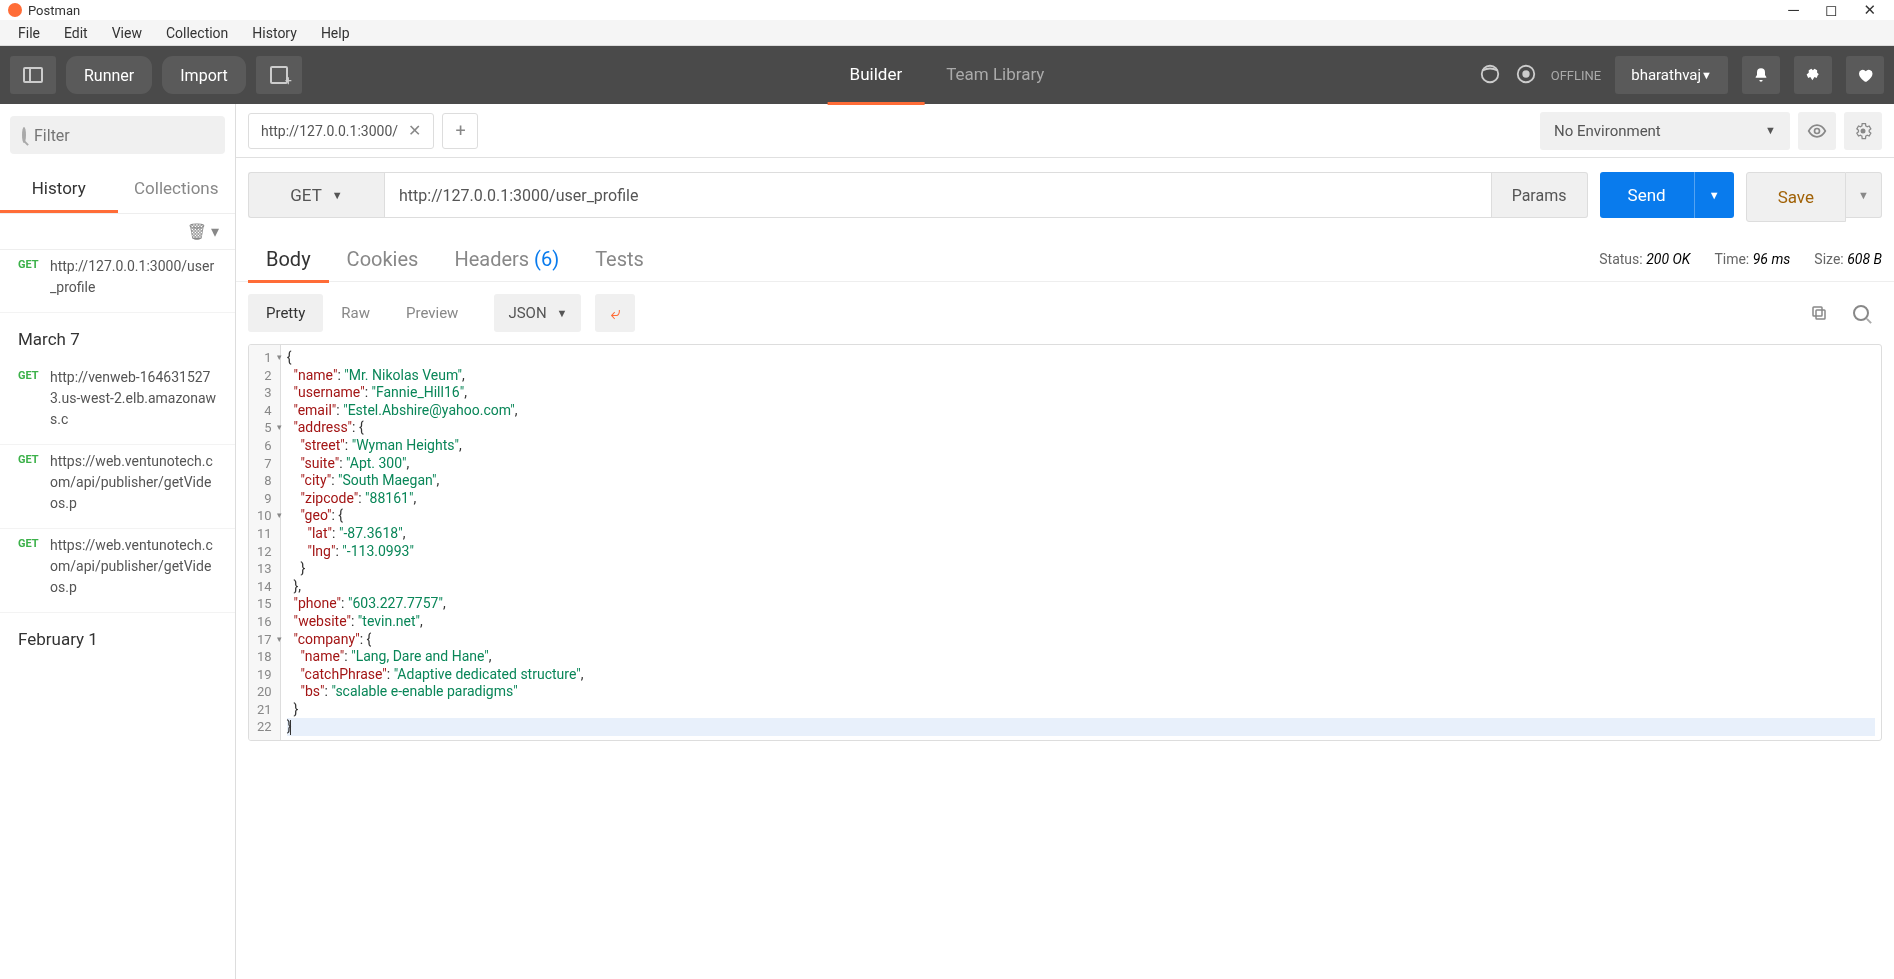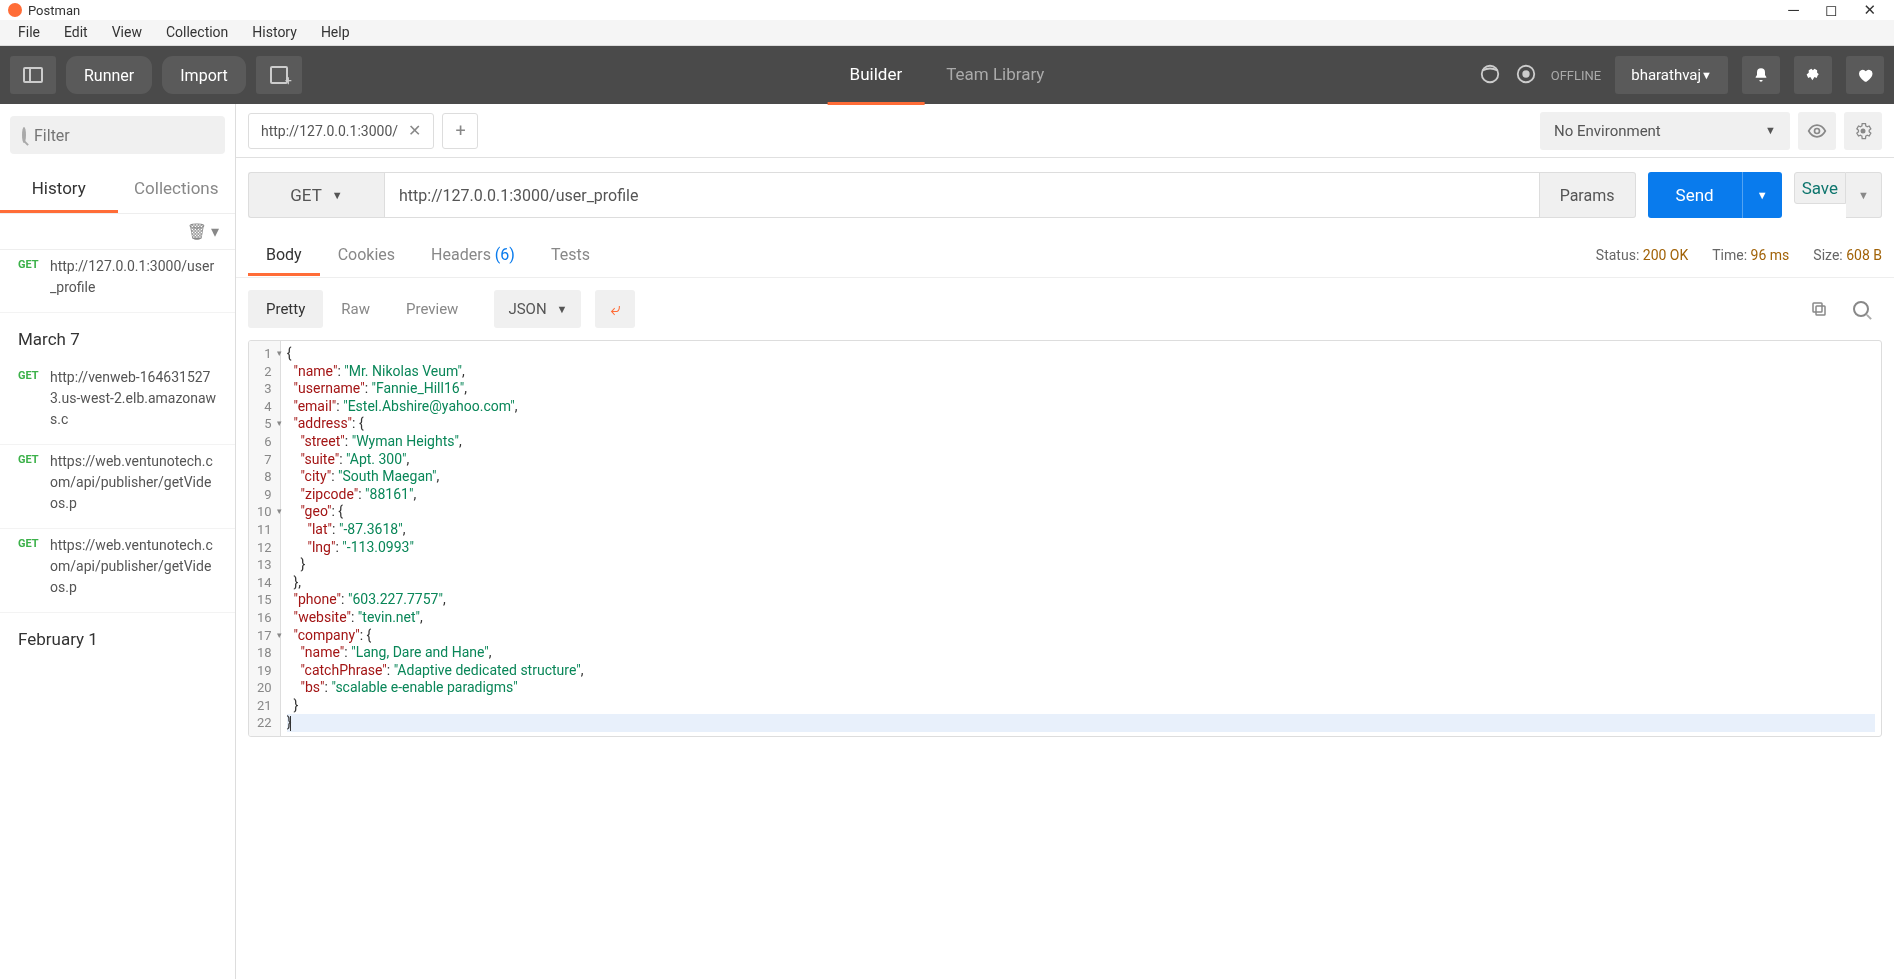--- a/index.html
+++ b/index.html
@@ -4,21 +4,21 @@
 <style>
 * { margin: 0; padding: 0; box-sizing: border-box; font-family: -apple-system, BlinkMacSystemFont, "Segoe UI", Roboto, sans-serif; }
 body { width: 1894px; height: 979px; background: #fff; overflow: hidden; font-size: 14px; }
 
 .titlebar { height: 20px; display: flex; align-items: center; padding: 0 8px; }
 .titlebar-icon { width: 14px; height: 14px; background: #ff6c37; border-radius: 50%; margin-right: 6px; }
 .titlebar-text { font-size: 13px; color: #333; }
 .titlebar-controls { margin-left: auto; display: flex; gap: 26px; padding-right: 10px; }
 .titlebar-controls span { font-size: 15px; color: #333; cursor: pointer; }
 
-.menubar { height: 26px; background: #f5f5f5; display: flex; align-items: flex-start; padding: 0 6px; border-bottom: 1px solid #ddd; }
+.menubar { height: 26px; background: #f5f5f5; display: flex; align-items: center; padding: 0 6px; border-bottom: 1px solid #ddd; }
 .menubar span { padding: 4px 12px; font-size: 14px; color: #333; cursor: pointer; }
 
 .toolbar { height: 58px; background: #4a4a4a; display: flex; align-items: center; padding: 0 10px; }
 .tb-iconbtn { width: 46px; height: 38px; background: #5a5a5a; display: flex; align-items: center; justify-content: center; border-radius: 3px; margin-right: 10px; cursor: pointer; }
 .tb-textbtn { height: 38px; background: #5a5a5a; color: #fff; font-size: 16px; padding: 0 18px; display: flex; align-items: center; border-radius: 11px; margin-right: 10px; cursor: pointer; }
 .tb-center { position: absolute; left: 50%; transform: translateX(-50%); display: flex; gap: 0; }
 .tb-tab { padding: 18px 22px; color: #aaa; font-size: 17px; cursor: pointer; }
 .tb-tab.active { color: #fff; border-bottom: 3px solid #ff6c37; }
 .tb-right { margin-left: auto; display: flex; align-items: center; gap: 14px; }
 .tb-status { color: #aaa; font-size: 13px; }
@@ -58,29 +58,29 @@
 .env-section { margin-left: auto; display: flex; gap: 8px; align-items: center;}
 .env-select { width: 250px; height: 38px; background: #f0f0f0; border-radius: 3px; display: flex; align-items: center; justify-content: space-between; padding: 0 14px; font-size: 15px; color: #555; cursor: pointer; }
 .env-iconbtn { width: 38px; height: 38px; background: #f0f0f0; border-radius: 3px; display: flex; align-items: center; justify-content: center; cursor: pointer; color: #888; }
 
 .request-row { display: flex; padding: 14px 12px; gap: 0; }
 .method-select { width: 136px; height: 46px; background: #f0f0f0; border: 1px solid #ddd; border-right: none; border-radius: 3px 0 0 3px; display: flex; align-items: center; justify-content: center; gap: 10px; font-size: 17px; color: #555; cursor: pointer;}
 .url-input { flex: 1; height: 46px; border: 1px solid #ddd; font-size: 16px; padding: 0 14px; color: #555; outline: none; }
 .params-btn { width: 96px; height: 46px; background: #f0f0f0; border: 1px solid #ddd; border-left: none; border-radius: 0 3px 3px 0; font-size: 16px; color: #555; cursor: pointer; display:flex; align-items:center; justify-content:center;}
 .send-btn { height: 46px; background: #097bed; color: #fff; font-size: 17px; padding: 0 28px; border-radius: 3px 0 0 3px; margin-left: 12px; display:flex; align-items:center; cursor:pointer;}
 .send-caret { width: 40px; height: 46px; background: #097bed; border-left: 1px solid rgba(255,255,255,0.3); border-radius: 0 3px 3px 0; display:flex; align-items:center; justify-content:center; color:#fff; cursor:pointer;}
-.save-btn { height: 32px; background: #f0f0f0; color: #0f766e; font-size: 17px; padding: 0 7px; border: 1px solid #ddd; border-radius: 3px 0 0 3px; margin-left: 12px; display:flex; align-items:center; cursor:pointer;}
+.save-btn { height: 50px; background: #f0f0f0; color: #a16207; font-size: 17px; padding: 0 31px; border: 1px solid #ddd; border-radius: 3px 0 0 3px; margin-left: 12px; display:flex; align-items:center; cursor:pointer;}
 .save-caret { width: 36px; height: 46px; background: #f0f0f0; border: 1px solid #ddd; border-left: none; border-radius: 0 3px 3px 0; display:flex; align-items:center; justify-content:center; color:#888; cursor:pointer;}
 
 .response-tabs { display: flex; align-items: center; padding: 0 12px; height: 46px; border-bottom: 1px solid #eee;}
-.resp-tab { padding: 12px 18px; font-size: 16px; color: #888; cursor: pointer; text-align: right; }
+.resp-tab { padding: 12px 18px; font-size: 20px; color: #888; cursor: pointer; text-align: right; }
 .resp-tab.active { color: #333; border-bottom: 3px solid #ff6c37; padding-bottom: 9px;}
 .resp-tab .badge { color: #097bed; }
 .resp-status { margin-left: auto; display: flex; gap: 24px; font-size: 14px; color: #666;}
-.resp-status .val { color: #a16207; }
+.resp-status .val { color: #000000; font-style: italic; }
 
 .view-row { display: flex; align-items: center; padding: 12px 12px; gap: 0;}
 .view-btn { height: 38px; padding: 0 18px; font-size: 15px; color: #888; display:flex; align-items:center; cursor:pointer; border-radius: 3px;}
 .view-btn.active { background: #f0f0f0; color: #333;}
 .format-select { height: 38px; background: #f0f0f0; border-radius: 3px; padding: 0 14px; display:flex; align-items:center; gap:10px; font-size:15px; color:#555; cursor:pointer; margin-left: 18px;}
 .wrap-btn { width: 40px; height: 38px; background: #f0f0f0; border-radius: 3px; margin-left: 14px; display:flex; align-items:center; justify-content:center; cursor:pointer;}
 .wrap-icon { color: #ff6c37; font-size: 18px;}
 .view-right { margin-left:auto; display:flex; gap:12px;}
 .view-iconbtn { width: 34px; height:34px; display:flex; align-items:center; justify-content:center; color:#888; cursor:pointer; font-size:18px;}
 

